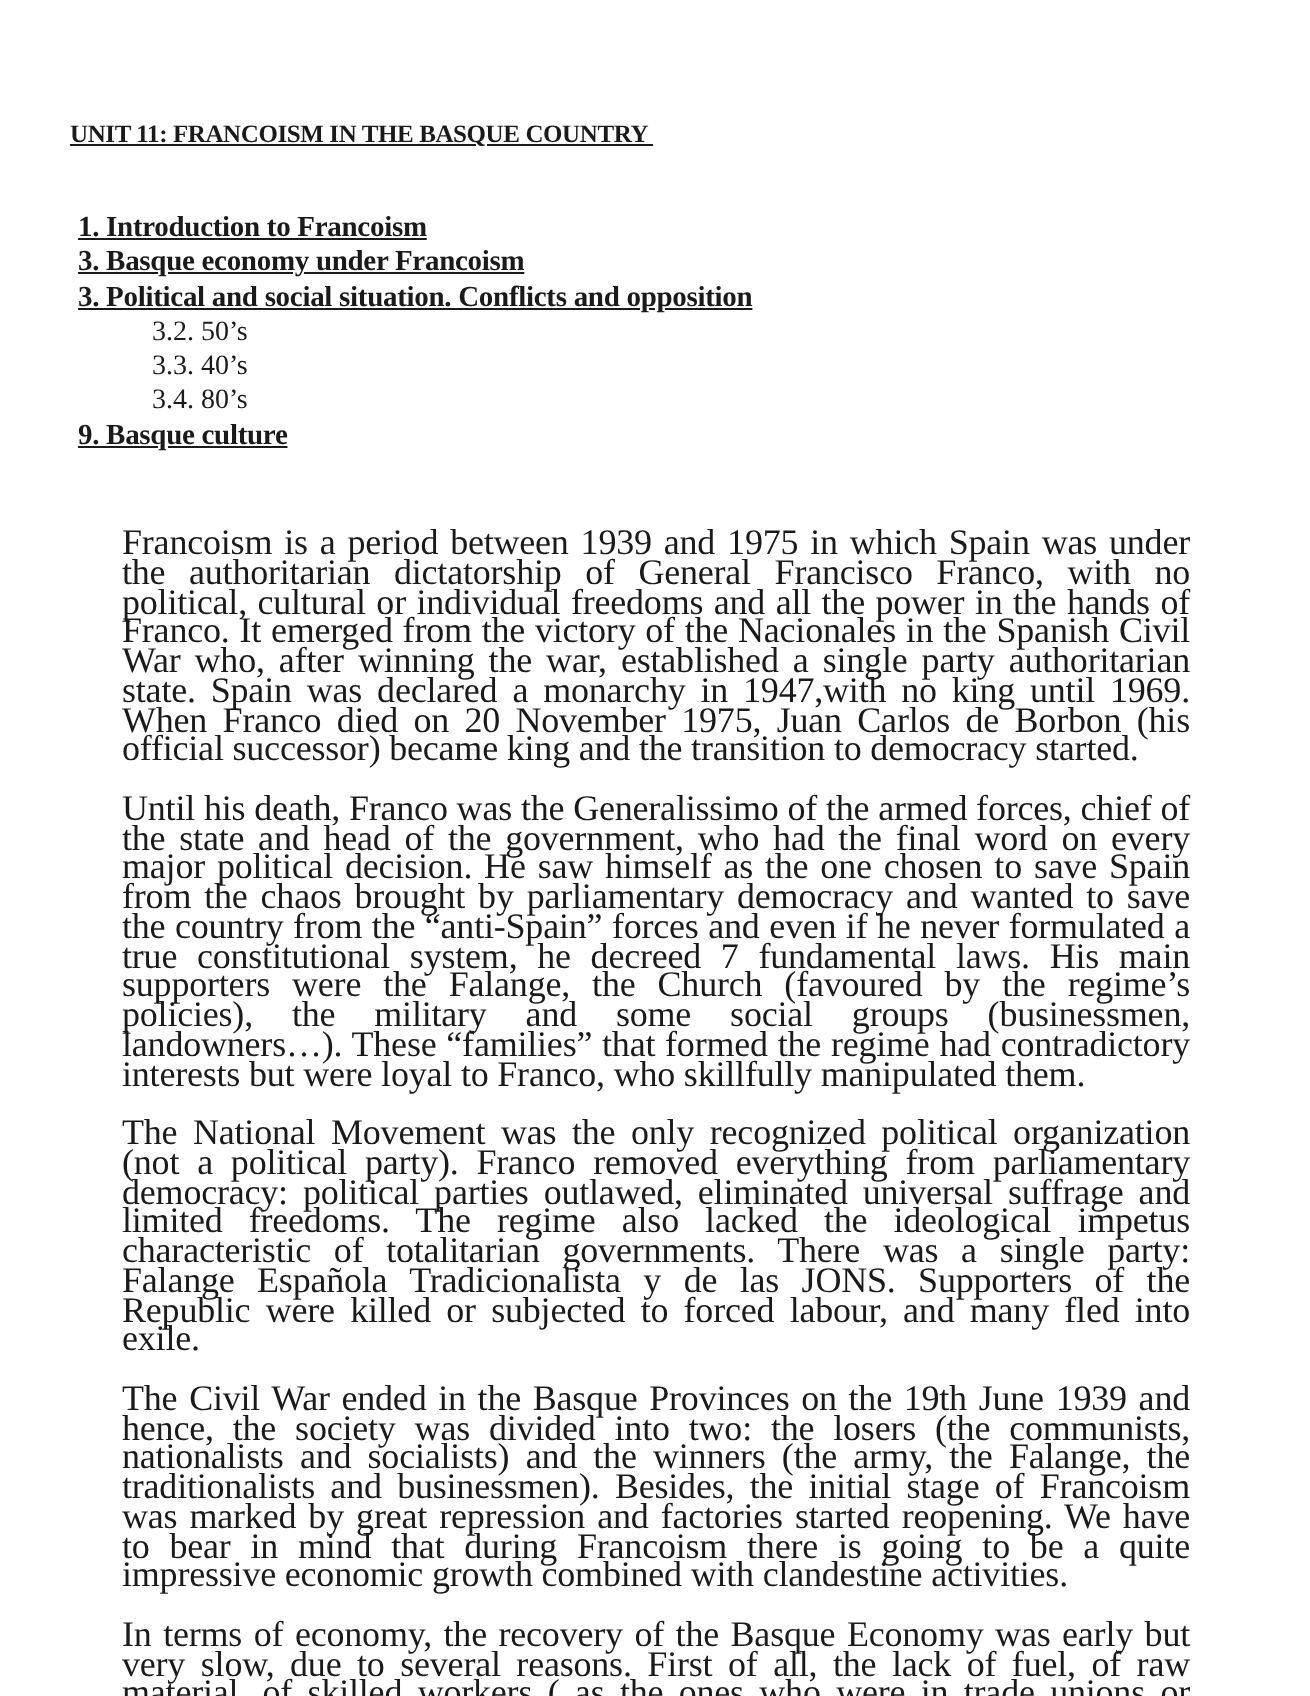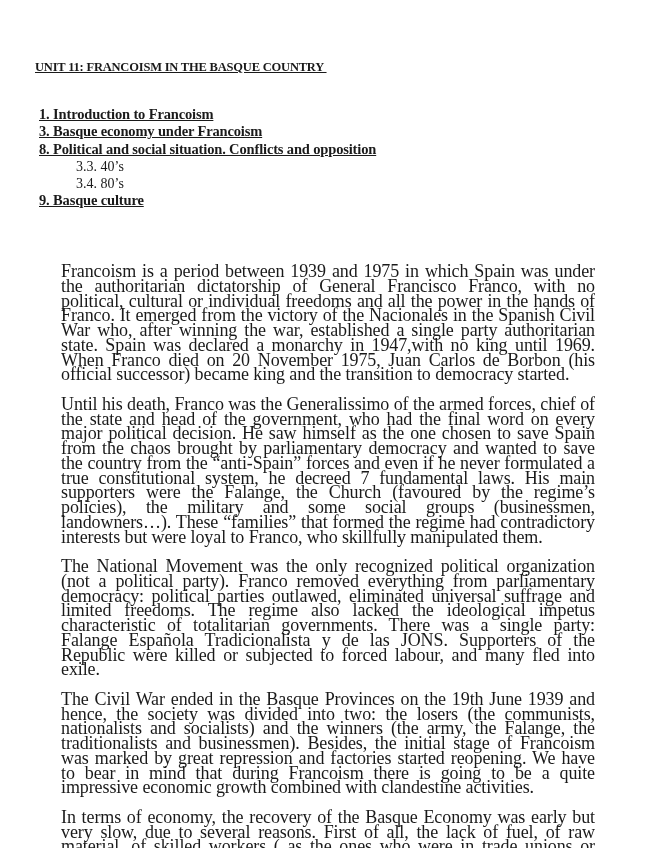--- a/index.html
+++ b/index.html
@@ -74,21 +74,22 @@
 </head>
 <body>
 
 <div class="page">
 
   <h1 class="unit-title">UNIT 11: FRANCOISM IN THE BASQUE COUNTRY </h1>
 
   <ul class="toc">
     <li class="main">1. Introduction to Francoism</li>
     <li class="main">3. Basque economy under Francoism</li>
-    <li class="main">8. Political and social situation. Conflicts and opposition</li>
+    <li class="main">3. Political and social situation. Conflicts and opposition</li>
+    <li class="sub">3.2. 50’s</li>
     <li class="sub">3.3. 40’s</li>
     <li class="sub">3.4. 80’s</li>
     <li class="main">9. Basque culture</li>
   </ul>
 
   <div class="body-text">
     <p>Francoism is a period between 1939 and 1975 in which Spain was under the authoritarian dictatorship of General Francisco Franco, with no political, cultural or individual freedoms and all the power in the hands of Franco. It emerged from the victory of the Nacionales in the Spanish Civil War who, after winning the war, established a single party authoritarian state. Spain was declared a monarchy in 1947,with no king until 1969. When Franco died on 20 November 1975, Juan Carlos de Borbon (his official successor) became king and the transition to democracy started.</p>
     <p>Until his death, Franco was the Generalissimo of the armed forces, chief of the state and head of the government, who had the final word on every major  political decision. He saw himself as the one chosen to save Spain from the chaos brought by parliamentary democracy and wanted to save the country from the “anti-Spain” forces and even if he never formulated a true constitutional system, he decreed 7 fundamental laws. His main supporters were the Falange, the Church (favoured by the regime’s policies), the military and some social groups (businessmen, landowners…). These “families” that formed the regime had contradictory interests but were loyal to Franco, who skillfully manipulated them.</p>
     <p>The National Movement was the only recognized political organization (not a political party). Franco removed everything from parliamentary democracy: political parties outlawed, eliminated universal suffrage and limited freedoms. The regime also lacked the ideological impetus characteristic of totalitarian governments. There was a single party: Falange Española Tradicionalista y de las JONS. Supporters of the Republic were killed or subjected to forced labour, and many fled into exile.</p>
     <p>The Civil War ended in the Basque Provinces on the 19th June 1939 and hence, the society was divided into two: the losers (the communists, nationalists and socialists) and the winners (the army, the Falange, the traditionalists and businessmen). Besides, the initial stage of Francoism was marked by great repression and factories started reopening. We have to bear in mind that during Francoism there is going to be a quite impressive economic growth combined with clandestine activities.</p>

